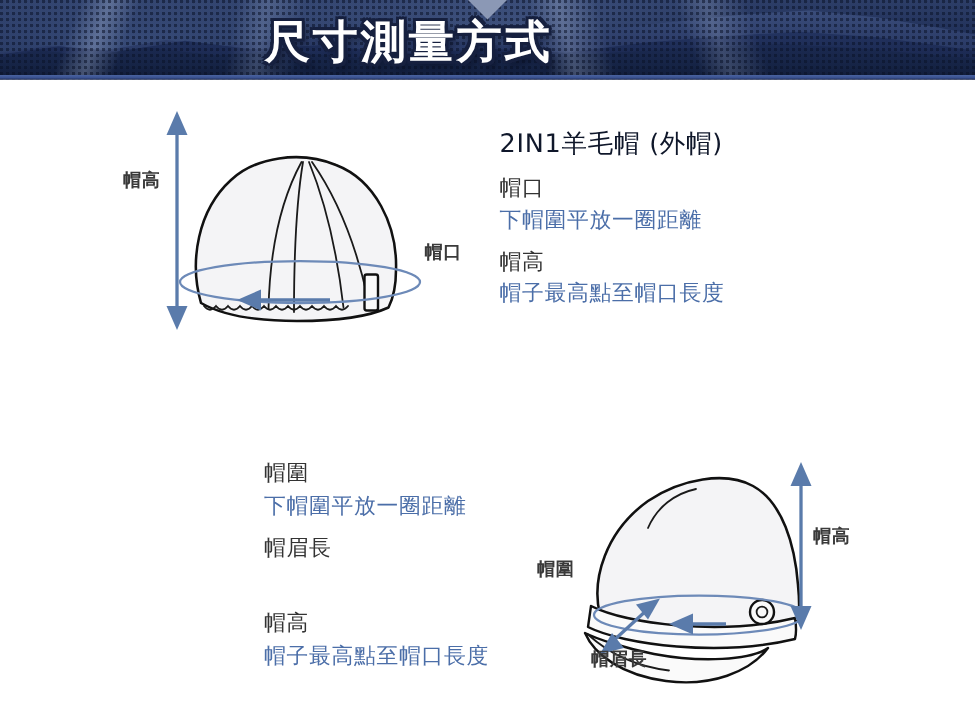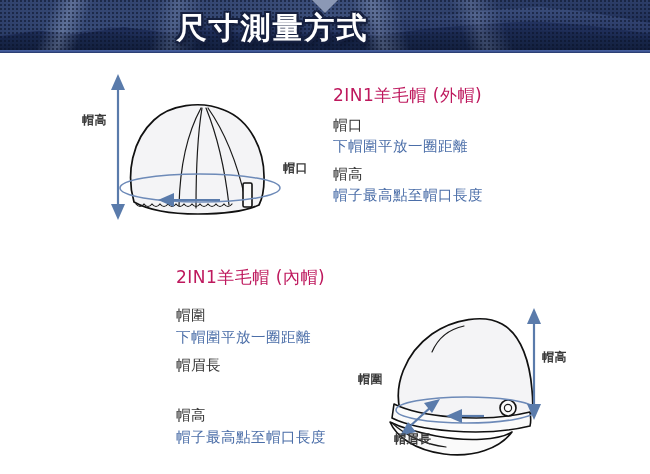--- a/index.html
+++ b/index.html
@@ -127,21 +127,21 @@
     font-size: 12px;
     color: #3a3a3a;
     font-weight: bold;
     white-space: nowrap;
     letter-spacing: 0.5px;
     font-family: "DejaVu Sans", "Liberation Sans", sans-serif;
   }
   .sect-title {
     position: absolute;
     font-size: 17px;
-    color: #be185d;
+    color: #0f172a;
     white-space: nowrap;
     letter-spacing: 0.5px;
     font-family: "DejaVu Sans", "Liberation Sans", sans-serif;
     text-align: center;
   }
   .term {
     position: absolute;
     font-size: 14.5px;
     color: #333333;
     white-space: nowrap;
@@ -216,21 +216,20 @@
   <div class="lbl" style="left:283px; top:160px;">帽口</div>
 
   <div class="sect-title" style="left:333px; top:84px;">2IN1羊毛帽 (外帽)</div>
 
   <div class="term" style="left:333px; top:116px;">帽口</div>
   <div class="desc" style="left:333px; top:137px;">下帽圍平放一圈距離</div>
 
   <div class="term" style="left:333px; top:165px;">帽高</div>
   <div class="desc" style="left:333px; top:186px;">帽子最高點至帽口長度</div>
 
-  <div class="sect-title" style="left:176px; top:266px;">2IN1羊毛帽 (內帽)</div>
 
   <div class="term" style="left:176px; top:306px;">帽圍</div>
   <div class="desc" style="left:176px; top:328px;">下帽圍平放一圈距離</div>
 
   <div class="term" style="left:176px; top:356px;">帽眉長</div>
 
   <div class="term" style="left:176px; top:406px;">帽高</div>
   <div class="desc" style="left:176px; top:428px;">帽子最高點至帽口長度</div>
 
   <svg style="position:absolute;left:388px;top:282px;" width="262" height="192">

